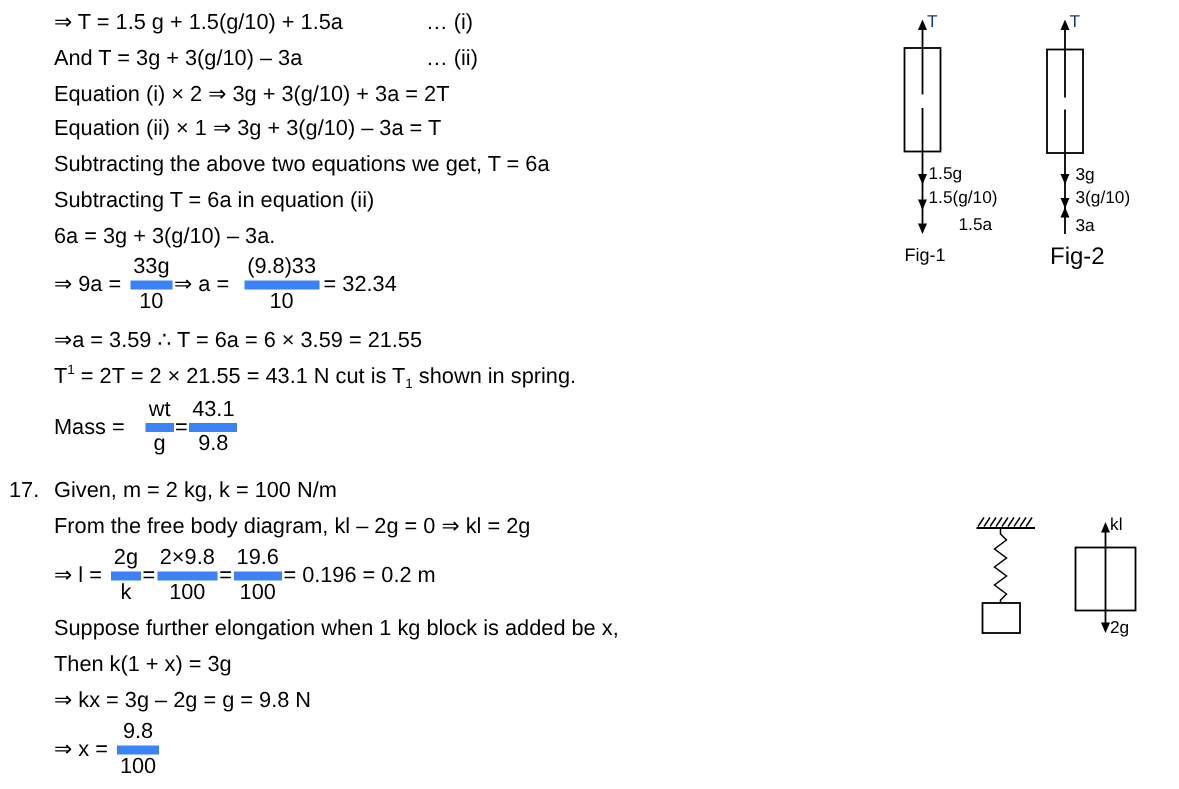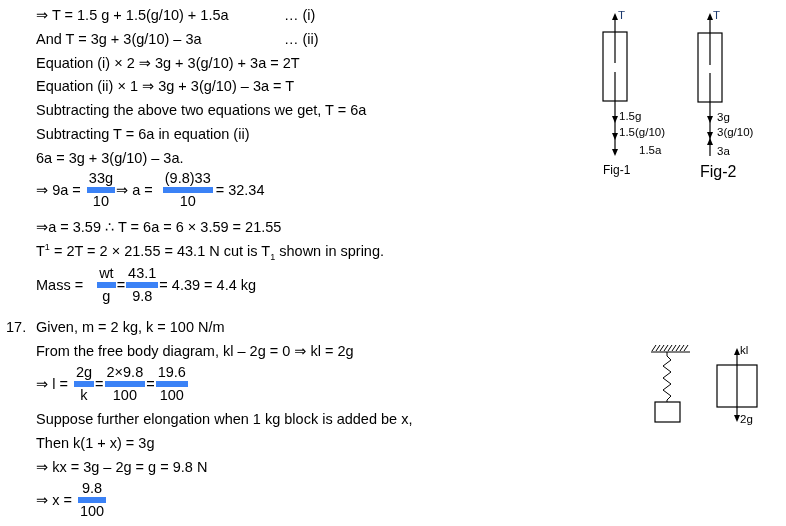--- a/index.html
+++ b/index.html
@@ -57,21 +57,20 @@
   <span class="t">Mass =</span>
   <span class="frac" style="margin-left:14px;">
     <span class="num">wt</span>
     <span class="den">g</span>
   </span>
   <span class="t">=</span>
   <span class="frac">
     <span class="num">43.1</span>
     <span class="den">9.8</span>
   </span>
-  <span class="t">= 4.39 = 4.4 kg</span>
 </div>
 
 <div class="line" style="left:6px; top:318px;">17.</div>
 <div class="line" style="left:36px; top:318px;">Given, m = 2 kg, k = 100 N/m</div>
 <div class="line" style="left:36px; top:342px;">From the free body diagram, kl – 2g = 0 ⇒ kl = 2g</div>
 
 <div class="fline" style="left:36px; top:364px;">
   <span class="t">⇒ l =</span>
   <span class="frac" style="margin-left:6px;">
     <span class="num">2g</span>
@@ -80,20 +79,21 @@
   <span class="t">=</span>
   <span class="frac">
     <span class="num">2×9.8</span>
     <span class="den">100</span>
   </span>
   <span class="t">=</span>
   <span class="frac">
     <span class="num">19.6</span>
     <span class="den">100</span>
   </span>
+  <span class="t">= 0.196 = 0.2 m</span>
 </div>
 
 <div class="line" style="left:36px; top:410px;">Suppose further elongation when 1 kg block is added be x,</div>
 <div class="line" style="left:36px; top:434px;">Then k(1 + x) = 3g</div>
 <div class="line" style="left:36px; top:458px;">⇒ kx = 3g – 2g = g = 9.8 N</div>
 
 <div class="fline" style="left:36px; top:480px;">
   <span class="t">⇒ x =</span>
   <span class="frac" style="margin-left:6px;">
     <span class="num">9.8</span>

